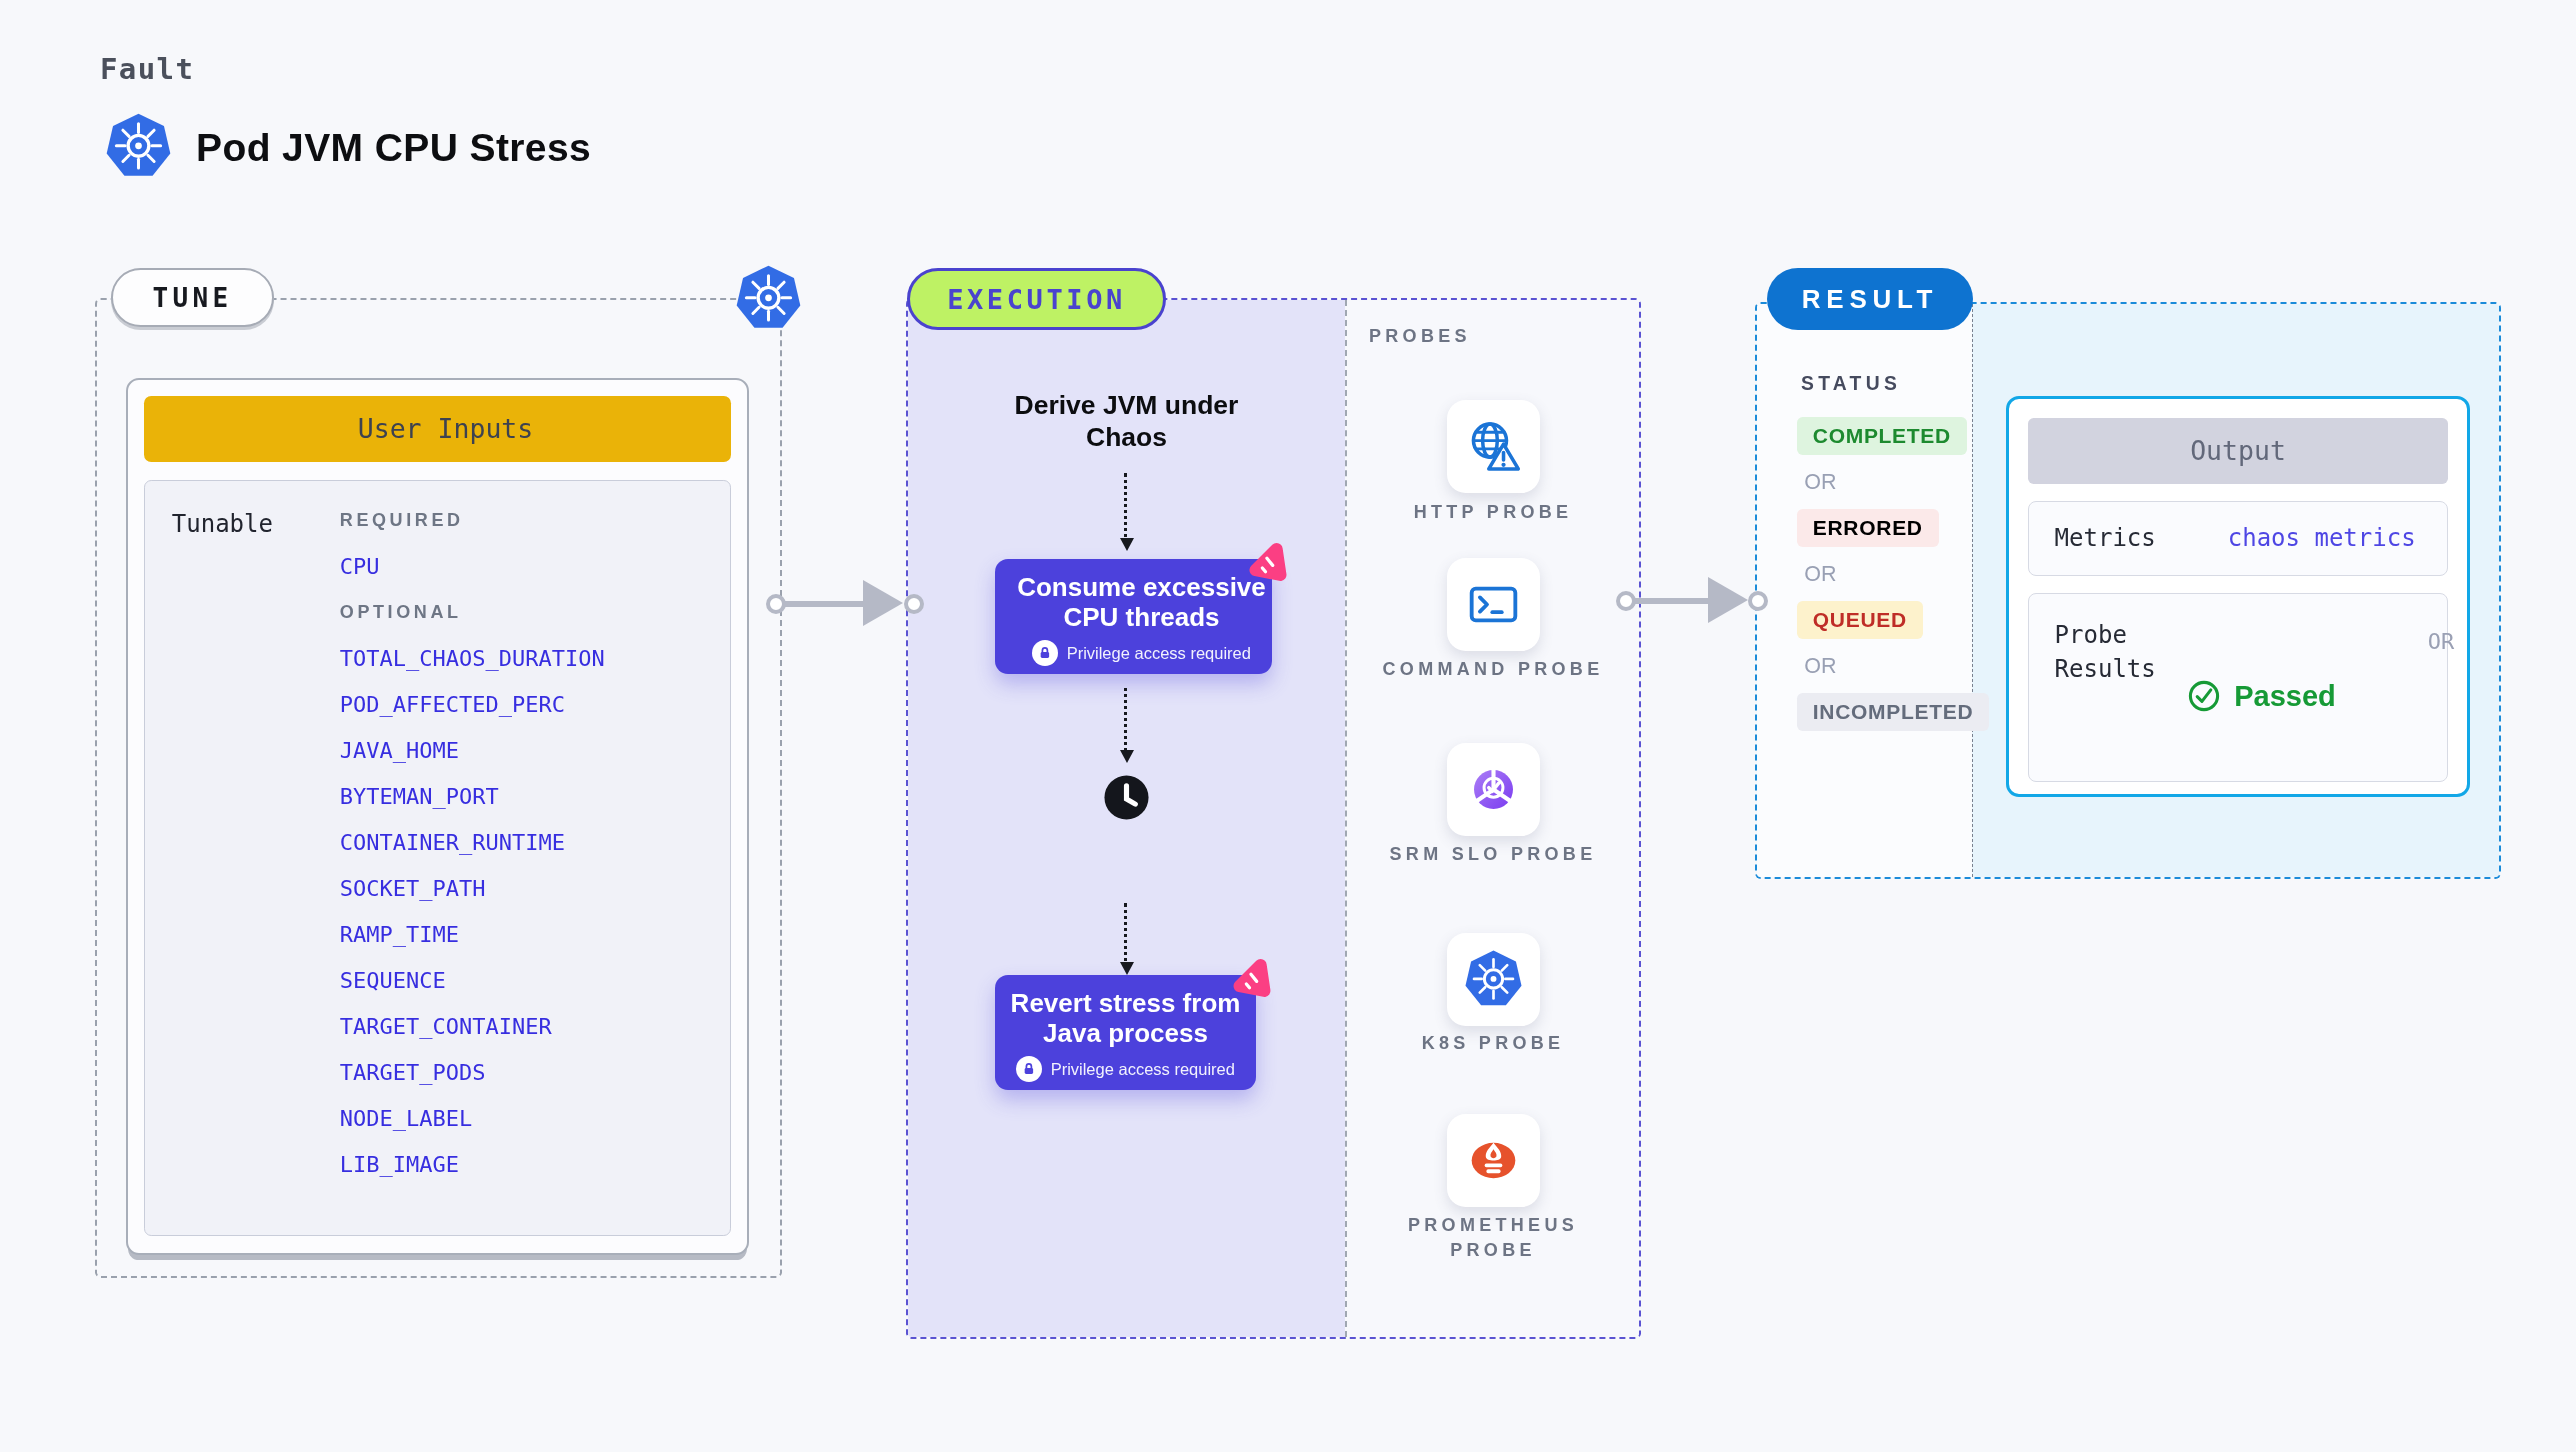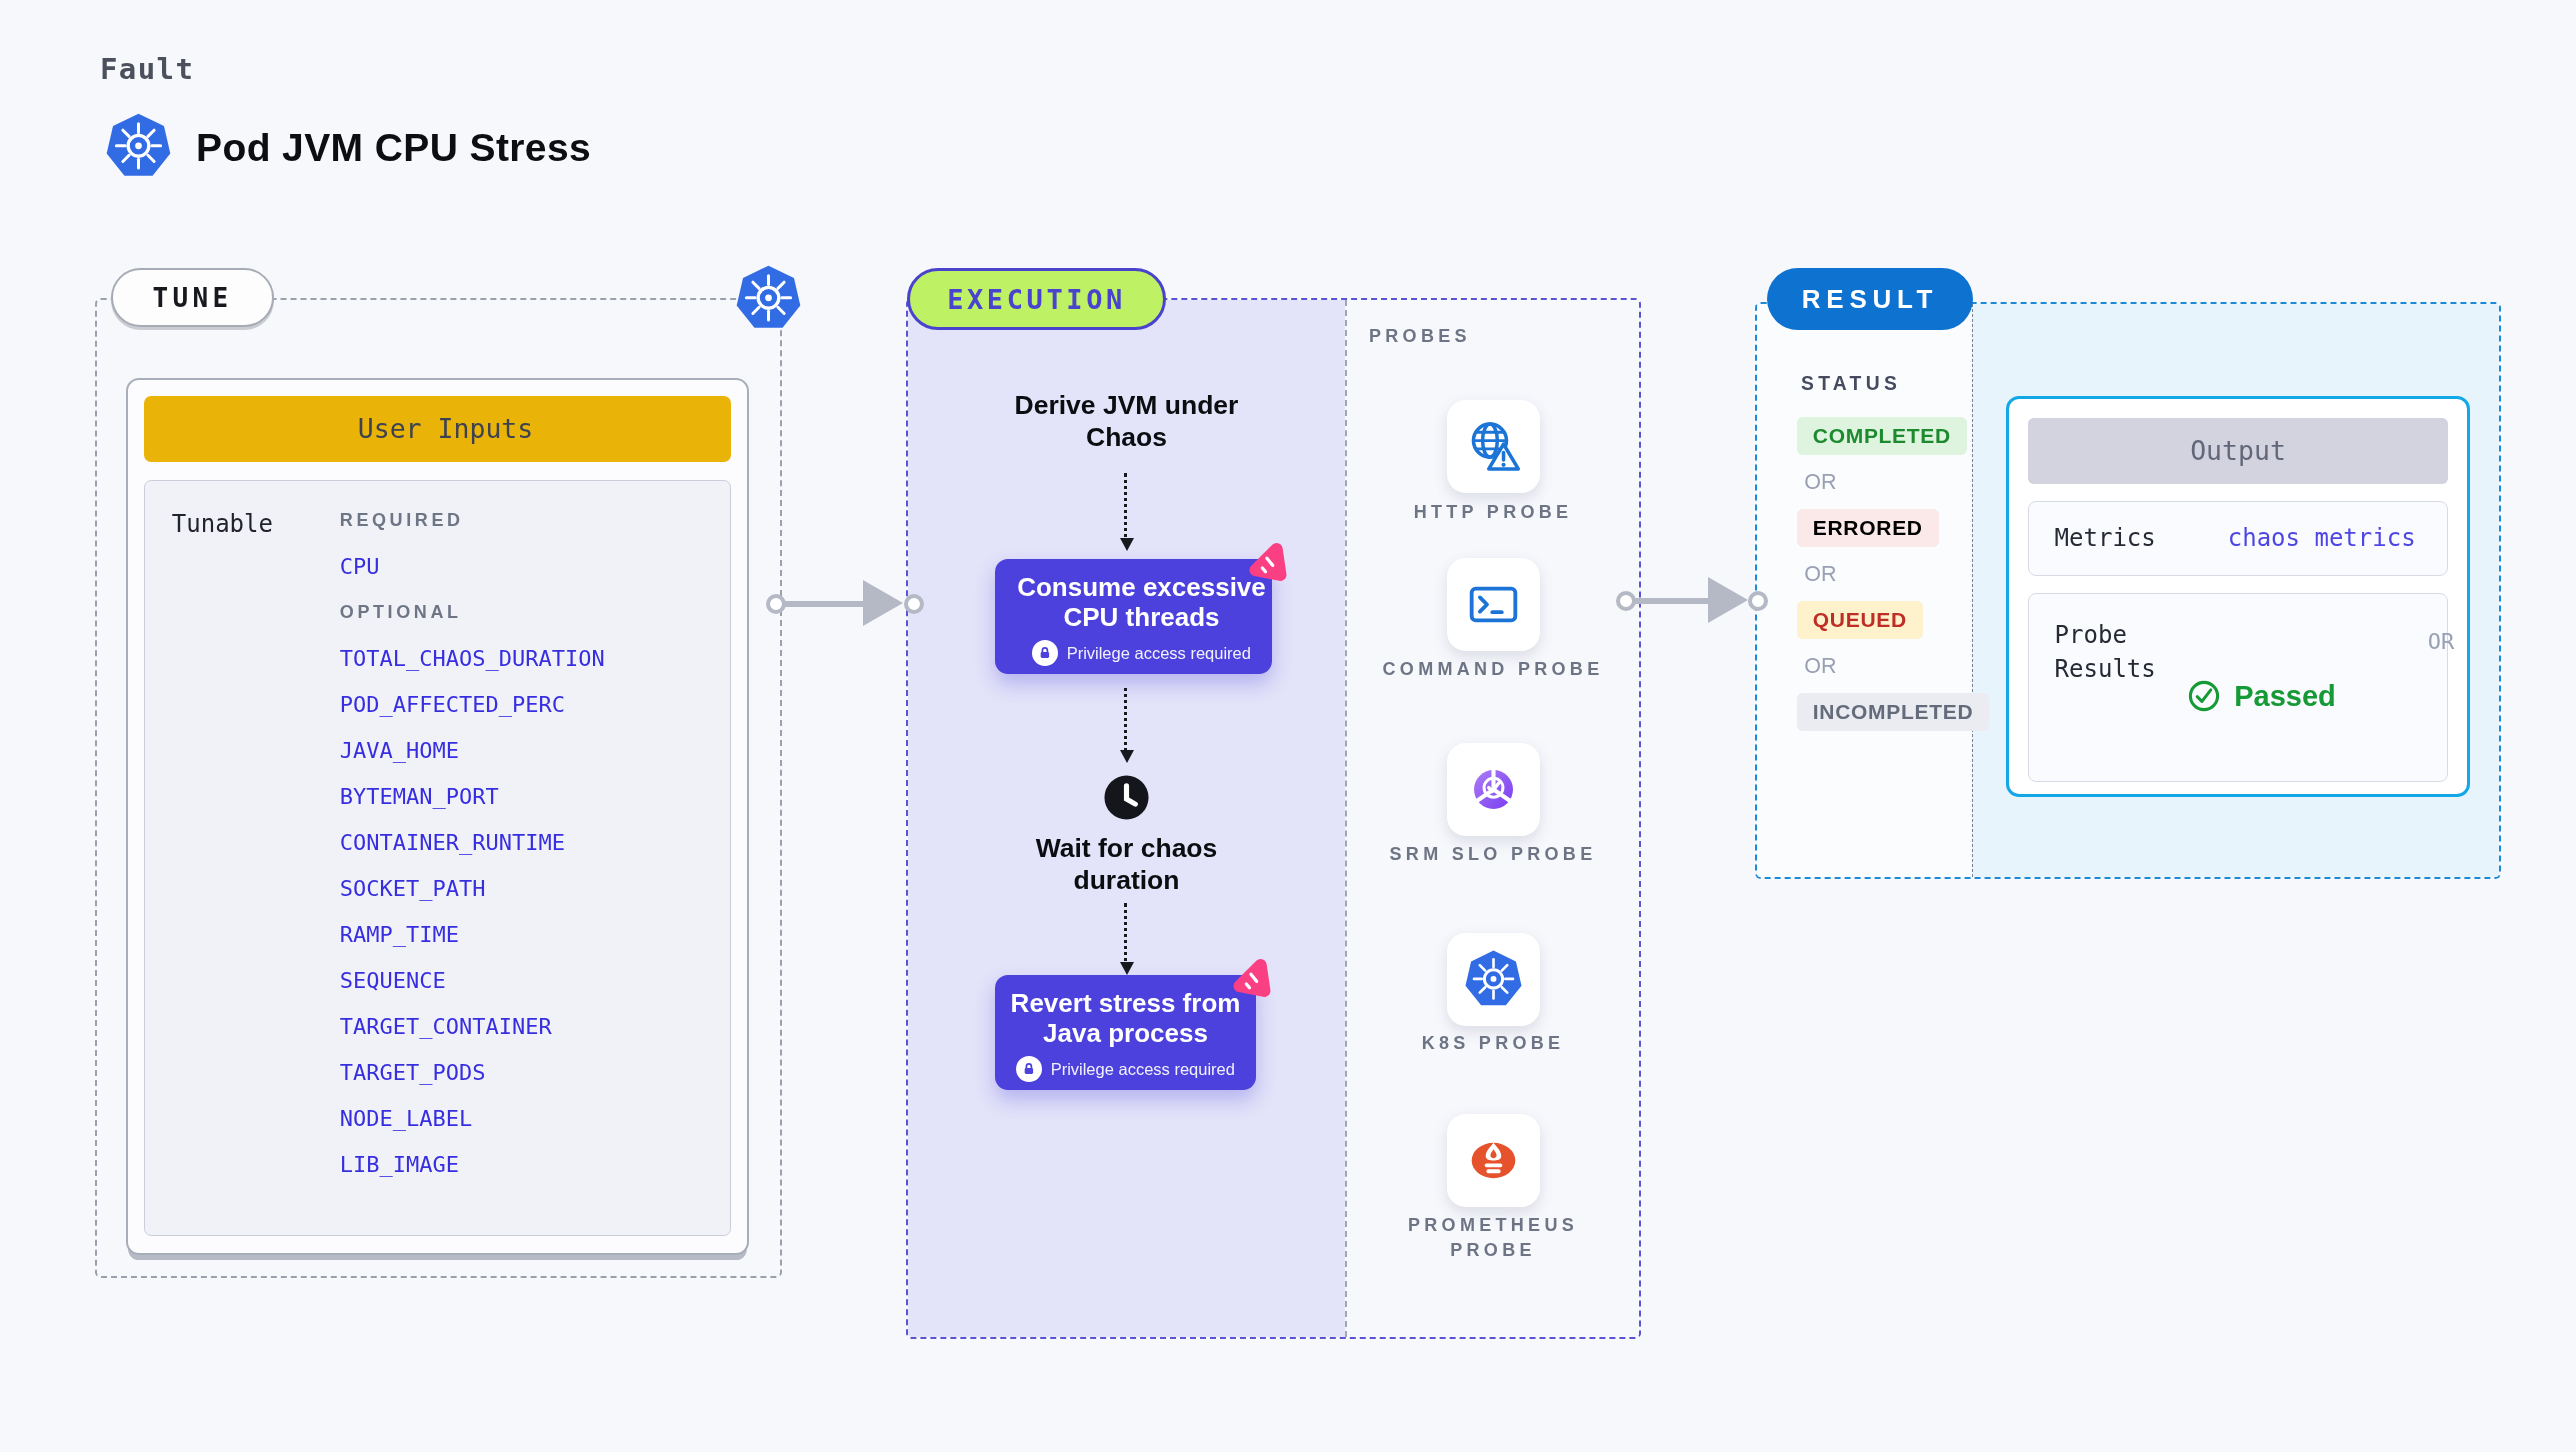--- a/index.html
+++ b/index.html
@@ -217,21 +217,20 @@
   </div>
 
   <div class="varrow" style="left:216px;top:388px;height:69px;"></div>
 
   <div class="clock-wrap" style="left:195px;top:474px;">
     <svg viewBox="0 0 64 64" width="47" height="47">
       <circle cx="32" cy="32" r="30" fill="#14161c"></circle>
       <path d="M32,16 V34 L44,41" stroke="#fff" stroke-width="7" stroke-linecap="round" fill="none"></path>
     </svg>
   </div>
-  <div class="step-title" style="left:75px;top:533px;">Wait for chaos duration</div>
 
   <div class="varrow" style="left:216px;top:603px;height:66px;"></div>
 
   <div class="action-box" style="top:675px;">
     <div class="chaos-badge">
       <svg viewBox="0 0 64 64">
         <polygon points="16,45 42,13 51,48" fill="#fb3f83" stroke="#fb3f83" stroke-width="17" stroke-linejoin="round"></polygon>
         <g stroke="#fff" stroke-width="4.5" stroke-linecap="round">
           <line x1="30" y1="27" x2="39" y2="36"></line>
             <line x1="25" y1="41" x2="30" y2="46"></line>

